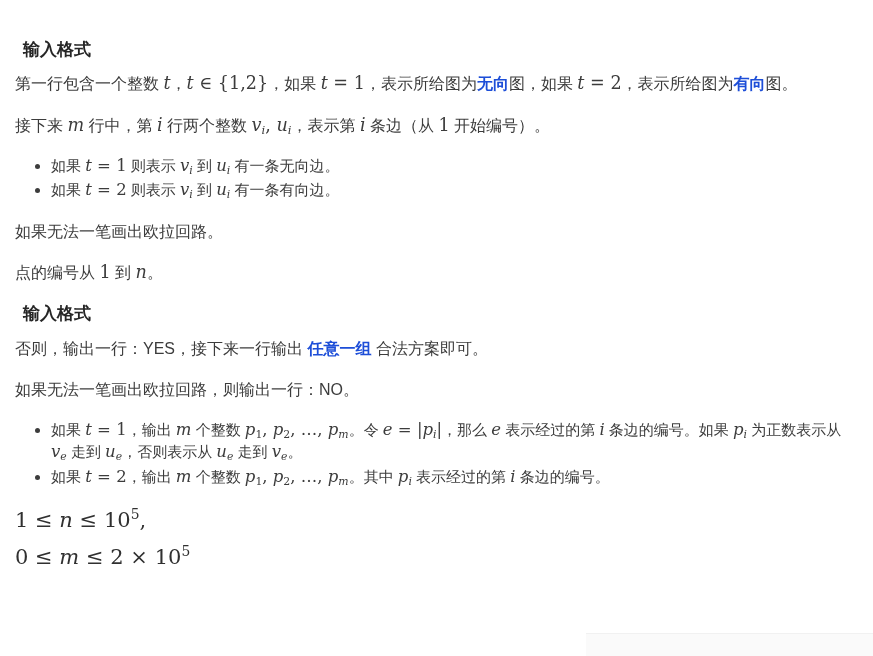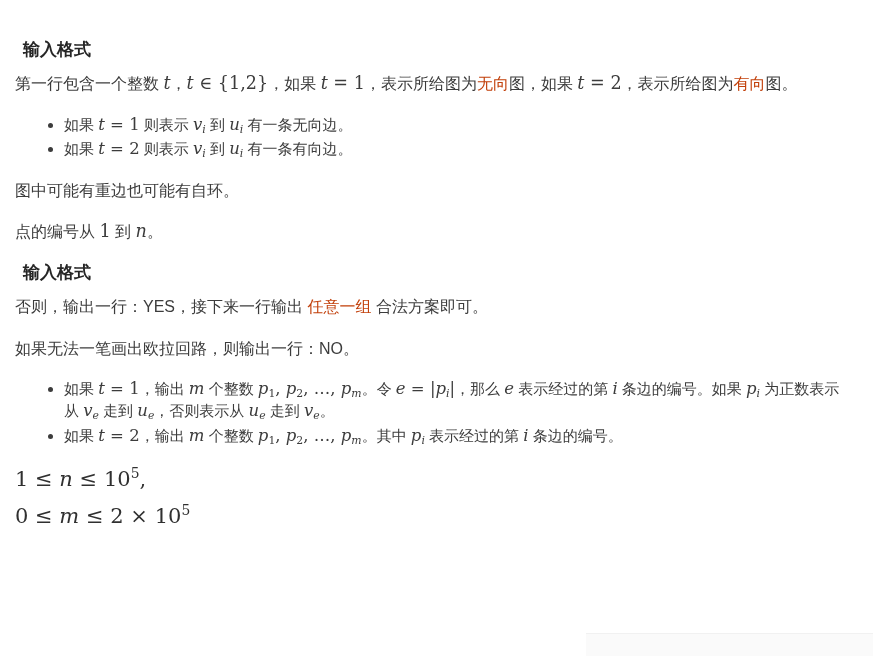--- a/index.html
+++ b/index.html
@@ -19,23 +19,23 @@
   .doc{
     padding:20px 14px 0 15px;
     font-size:16px;
     line-height:1.45;
   }
   .para{ margin:0 0 18px; }
   .heading{
     font-size:17px; font-weight:700; color:var(--heading);
     line-height:1.2; margin:20px 8px 12px;
   }
-  strong{ font-weight:400; color:#c2410c; }
+  strong{ font-weight:700; color:#1d4ed8; }
   ul.notes{
-    margin:0 16px 18px; padding-left:33px;
+    margin:0 3px 18px; padding-left:33px;
     list-style:disc;
   }
   ul.notes li{
     font-size:15px; line-height:1.5; margin:0 0 2px;
   }
   
   .m{
     font-family:"DejaVu Serif","Liberation Serif",serif;
     font-size:1.1em; line-height:1;
     white-space:nowrap;
@@ -59,27 +59,28 @@
 </style>
 </head>
 <body>
 
 <main class="doc">
 
 
   <h3 class="heading">输入格式</h3>
 
   <p class="para">第一行包含一个整数 <span class="m"><span class="mi">t</span></span>，<span class="m"><span class="mi">t</span><span> </span><span>∈</span><span> </span><span>{</span><span>1</span><span>,</span><span>2</span><span>}</span></span>，如果 <span class="m"><span class="mi">t</span><span> </span><span>=</span><span> </span><span>1</span></span>，表示所给图为<strong>无向</strong>图，如果 <span class="m"><span class="mi">t</span><span> </span><span>=</span><span> </span><span>2</span></span>，表示所给图为<strong>有向</strong>图。</p>
+  <p class="para">接下来 <span class="m"><span class="mi">m</span></span> 行中，第 <span class="m"><span class="mi">i</span></span> 行两个整数 <span class="m"><span class="mi">v</span><span class="msub mi">i</span><span>,</span><span> </span><span class="mi">u</span><span class="msub mi">i</span></span>，表示第 <span class="m"><span class="mi">i</span></span> 条边（从 <span class="m"><span>1</span></span> 开始编号）。</p>
 
   <ul class="notes">
     <li>如果 <span class="m"><span class="mi">t</span><span> </span><span>=</span><span> </span><span>1</span></span> 则表示 <span class="m"><span class="mi">v</span><span class="msub mi">i</span></span> 到 <span class="m"><span class="mi">u</span><span class="msub mi">i</span></span> 有一条无向边。</li>
     <li>如果 <span class="m"><span class="mi">t</span><span> </span><span>=</span><span> </span><span>2</span></span> 则表示 <span class="m"><span class="mi">v</span><span class="msub mi">i</span></span> 到 <span class="m"><span class="mi">u</span><span class="msub mi">i</span></span> 有一条有向边。</li>
   </ul>
 
-  <p class="para">图中可能有重边也可能有自环。</p>
+  <p class="para">如果无法一笔画出欧拉回路。</p>
   <p class="para">点的编号从 <span class="m"><span>1</span></span> 到 <span class="m"><span class="mi">n</span></span>。</p>
 
   <h3 class="heading">输入格式</h3>
 
   <p class="para">否则，输出一行：YES，接下来一行输出 <strong>任意一组</strong> 合法方案即可。</p>
   <p class="para">如果无法一笔画出欧拉回路，则输出一行：NO。</p>
 
   <ul class="notes">
     <li>如果 <span class="m"><span class="mi">t</span><span> </span><span>=</span><span> </span><span>1</span></span>，输出 <span class="m"><span class="mi">m</span></span> 个整数 <span class="m"><span class="mi">p</span><span class="msub">1</span><span>,</span><span> </span><span class="mi">p</span><span class="msub">2</span><span>,</span><span> </span><span>…</span><span>,</span><span> </span><span class="mi">p</span><span class="msub mi">m</span></span>。令 <span class="m"><span class="mi">e</span><span> </span><span>=</span><span> </span><span>|</span><span class="mi">p</span><span class="msub mi">i</span><span>|</span></span>，那么 <span class="m"><span class="mi">e</span></span> 表示经过的第 <span class="m"><span class="mi">i</span></span> 条边的编号。如果 <span class="m"><span class="mi">p</span><span class="msub mi">i</span></span> 为正数表示从 <span class="m"><span class="mi">v</span><span class="msub mi">e</span></span> 走到 <span class="m"><span class="mi">u</span><span class="msub mi">e</span></span>，否则表示从 <span class="m"><span class="mi">u</span><span class="msub mi">e</span></span> 走到 <span class="m"><span class="mi">v</span><span class="msub mi">e</span></span>。</li>
     <li>如果 <span class="m"><span class="mi">t</span><span> </span><span>=</span><span> </span><span>2</span></span>，输出 <span class="m"><span class="mi">m</span></span> 个整数 <span class="m"><span class="mi">p</span><span class="msub">1</span><span>,</span><span> </span><span class="mi">p</span><span class="msub">2</span><span>,</span><span> </span><span>…</span><span>,</span><span> </span><span class="mi">p</span><span class="msub mi">m</span></span>。其中 <span class="m"><span class="mi">p</span><span class="msub mi">i</span></span> 表示经过的第 <span class="m"><span class="mi">i</span></span> 条边的编号。</li>

